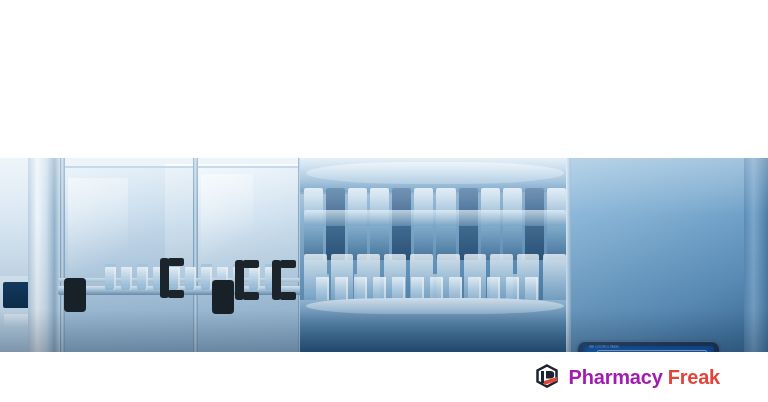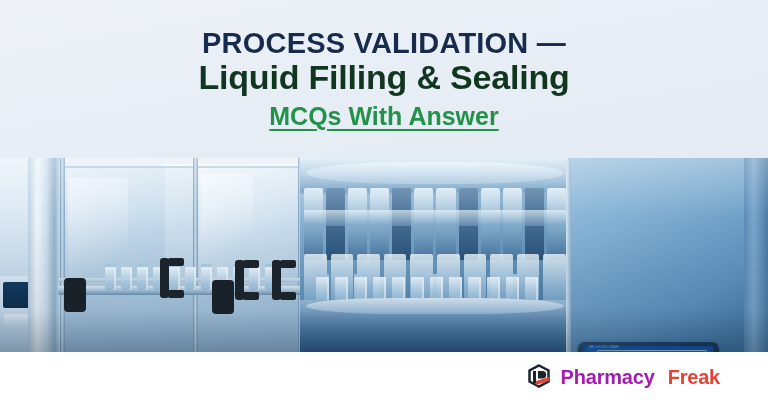--- a/index.html
+++ b/index.html
@@ -136,32 +136,27 @@
 
   
   .footer{
     position:absolute;left:0;top:352px;width:768px;height:50px;background:#ffffff;
     display:flex;align-items:center;justify-content:flex-end;padding-right:48px;box-sizing:border-box;
   }
   .logo{display:flex;align-items:center;gap:9px;}
   .logo-mark{position:relative;width:26px;height:26px;flex:0 0 auto;}
   .logo-word{font-size:20px;font-weight:bold;letter-spacing:-0.2px;white-space:nowrap;}
   .lw-a{color:#a21caf;}
-  .lw-b{color:#e2443a;margin-left:13px;}
+  .lw-b{color:#e2443a;margin-left:5px;}
 </style>
 </head>
 <body>
 
 <div class="poster">
 
-  <div class="header">
-    <div class="t-line1">PROCESS VALIDATION —</div>
-    <div class="t-line2">Liquid Filling &amp; Sealing</div>
-    <div class="t-line3">MCQs With Answer</div>
-  </div>
 
   <div class="photo">
 
     <div class="wall"></div>
     <div class="wall-pane"></div>
     <div class="bench"></div>
     <div class="monitor"></div>
     <div class="monitor2"></div>
 
     <div class="col-left"></div>

